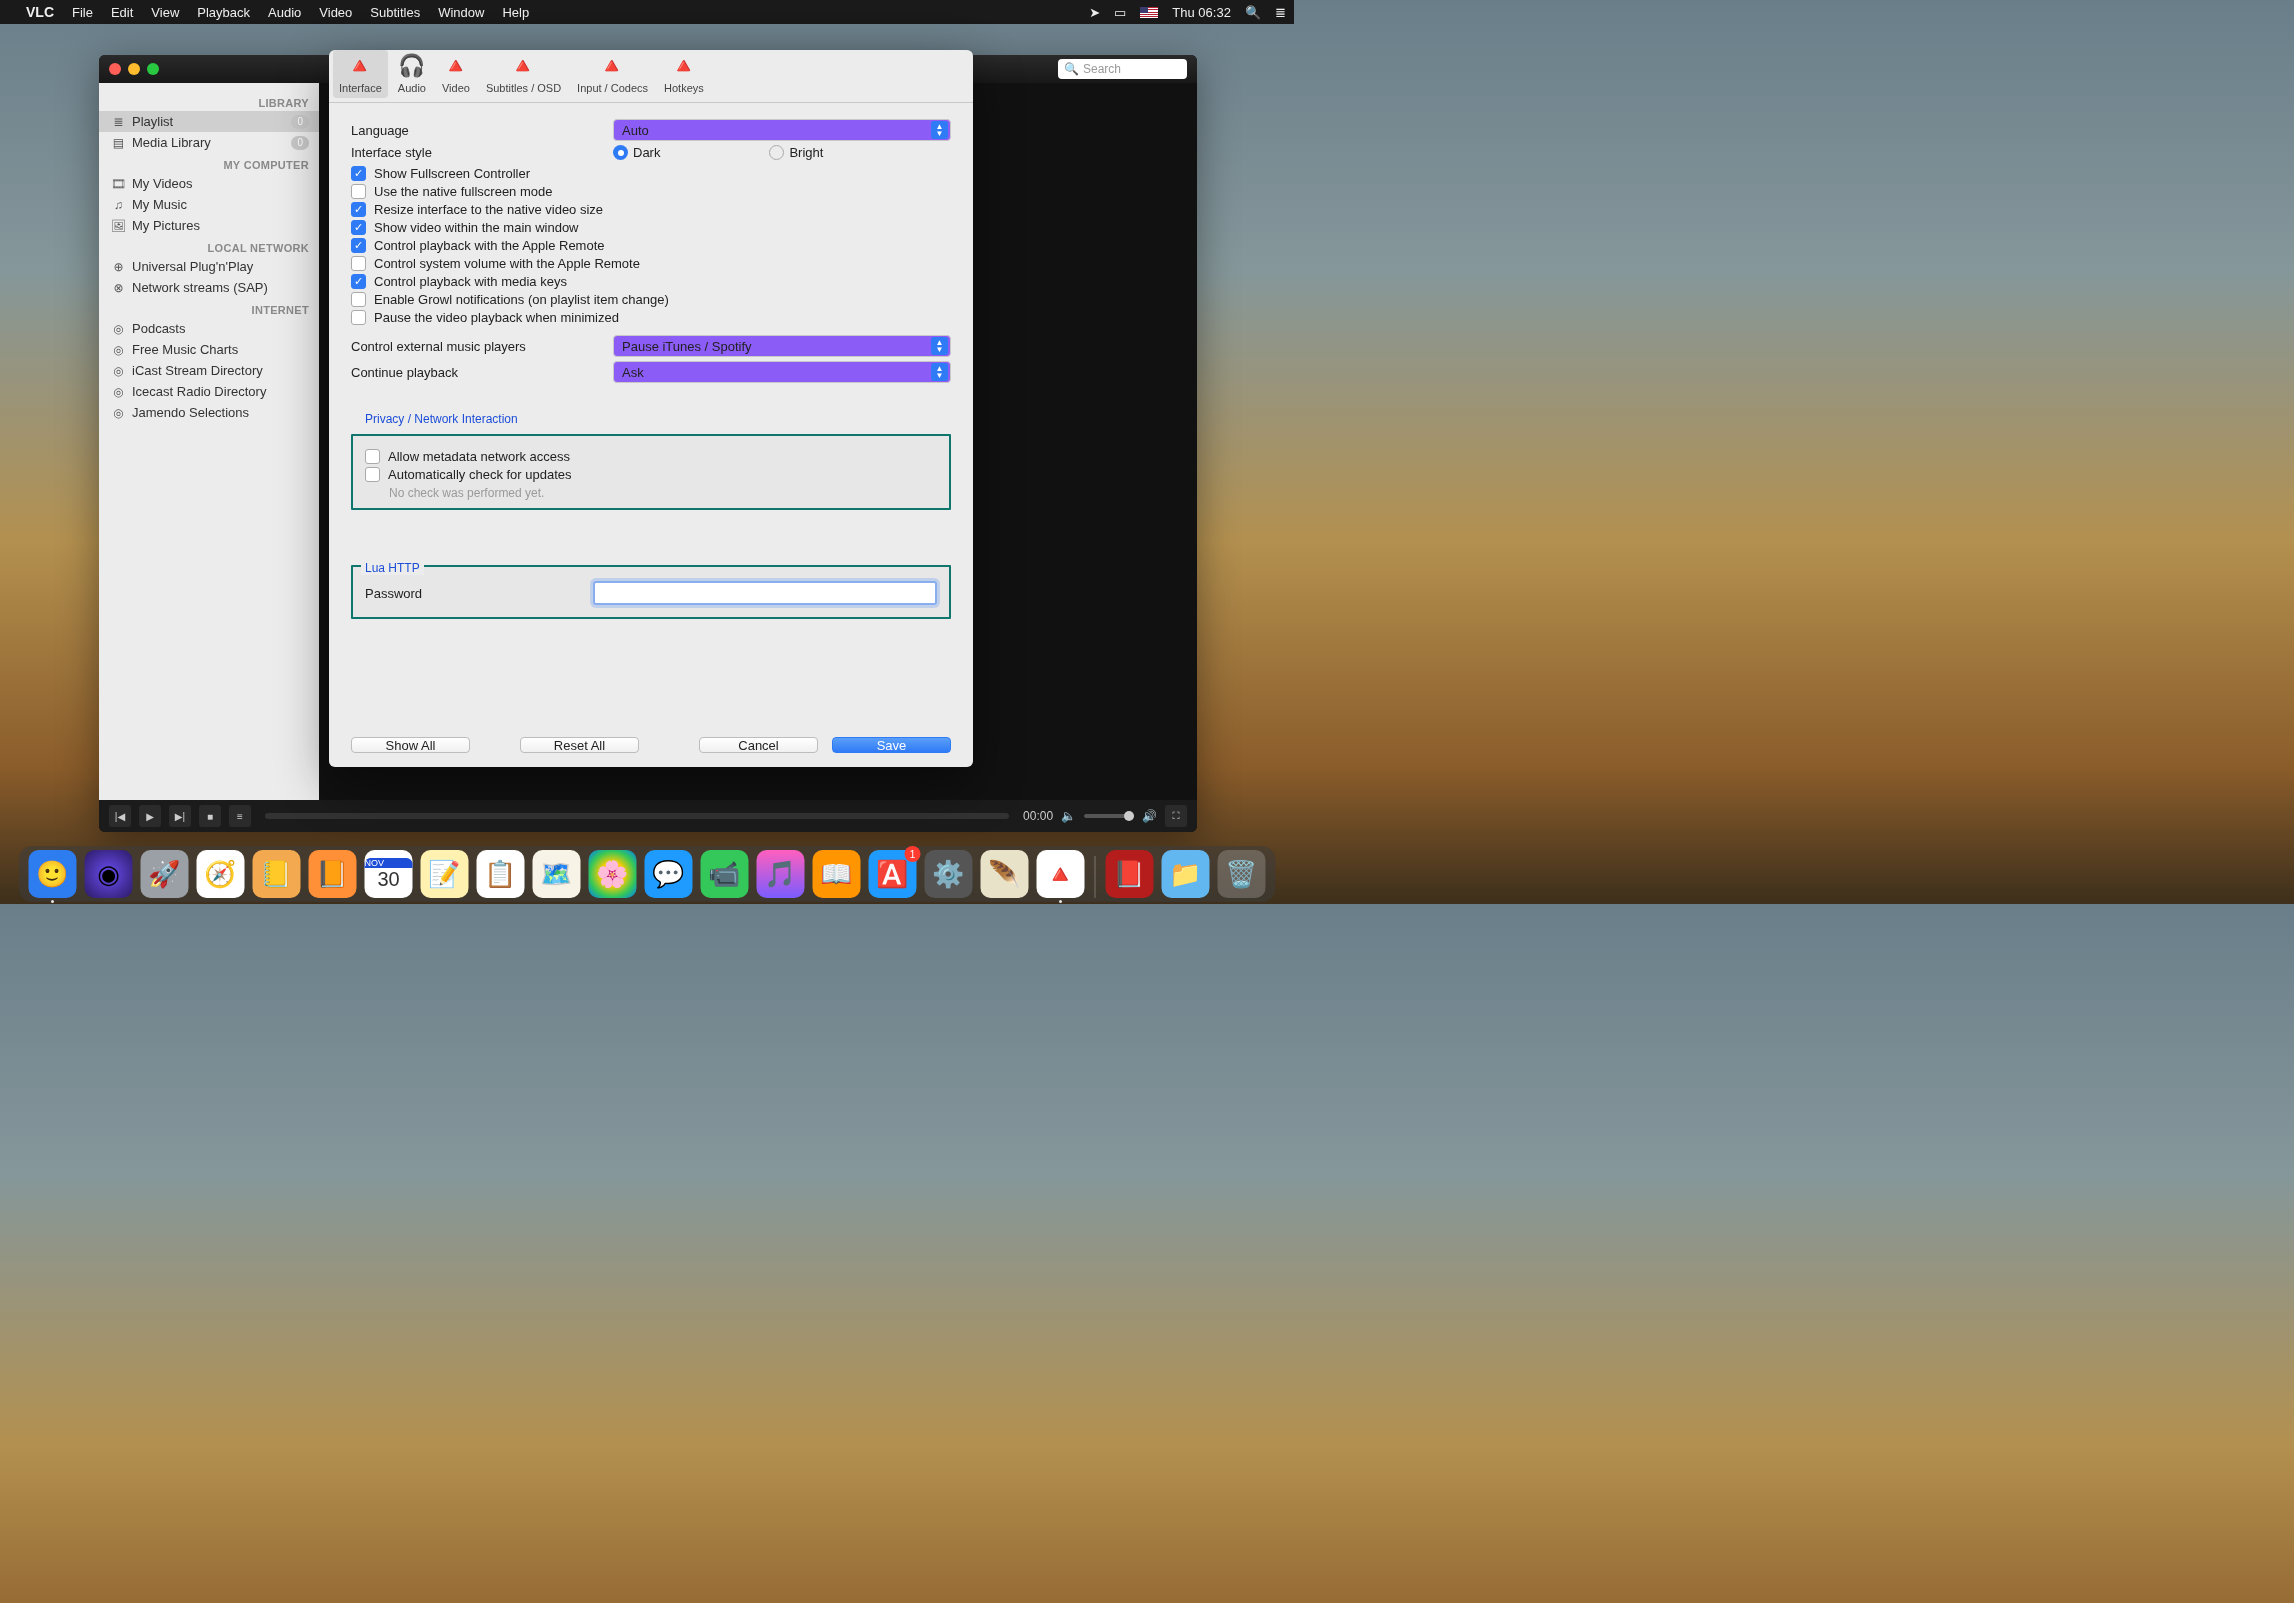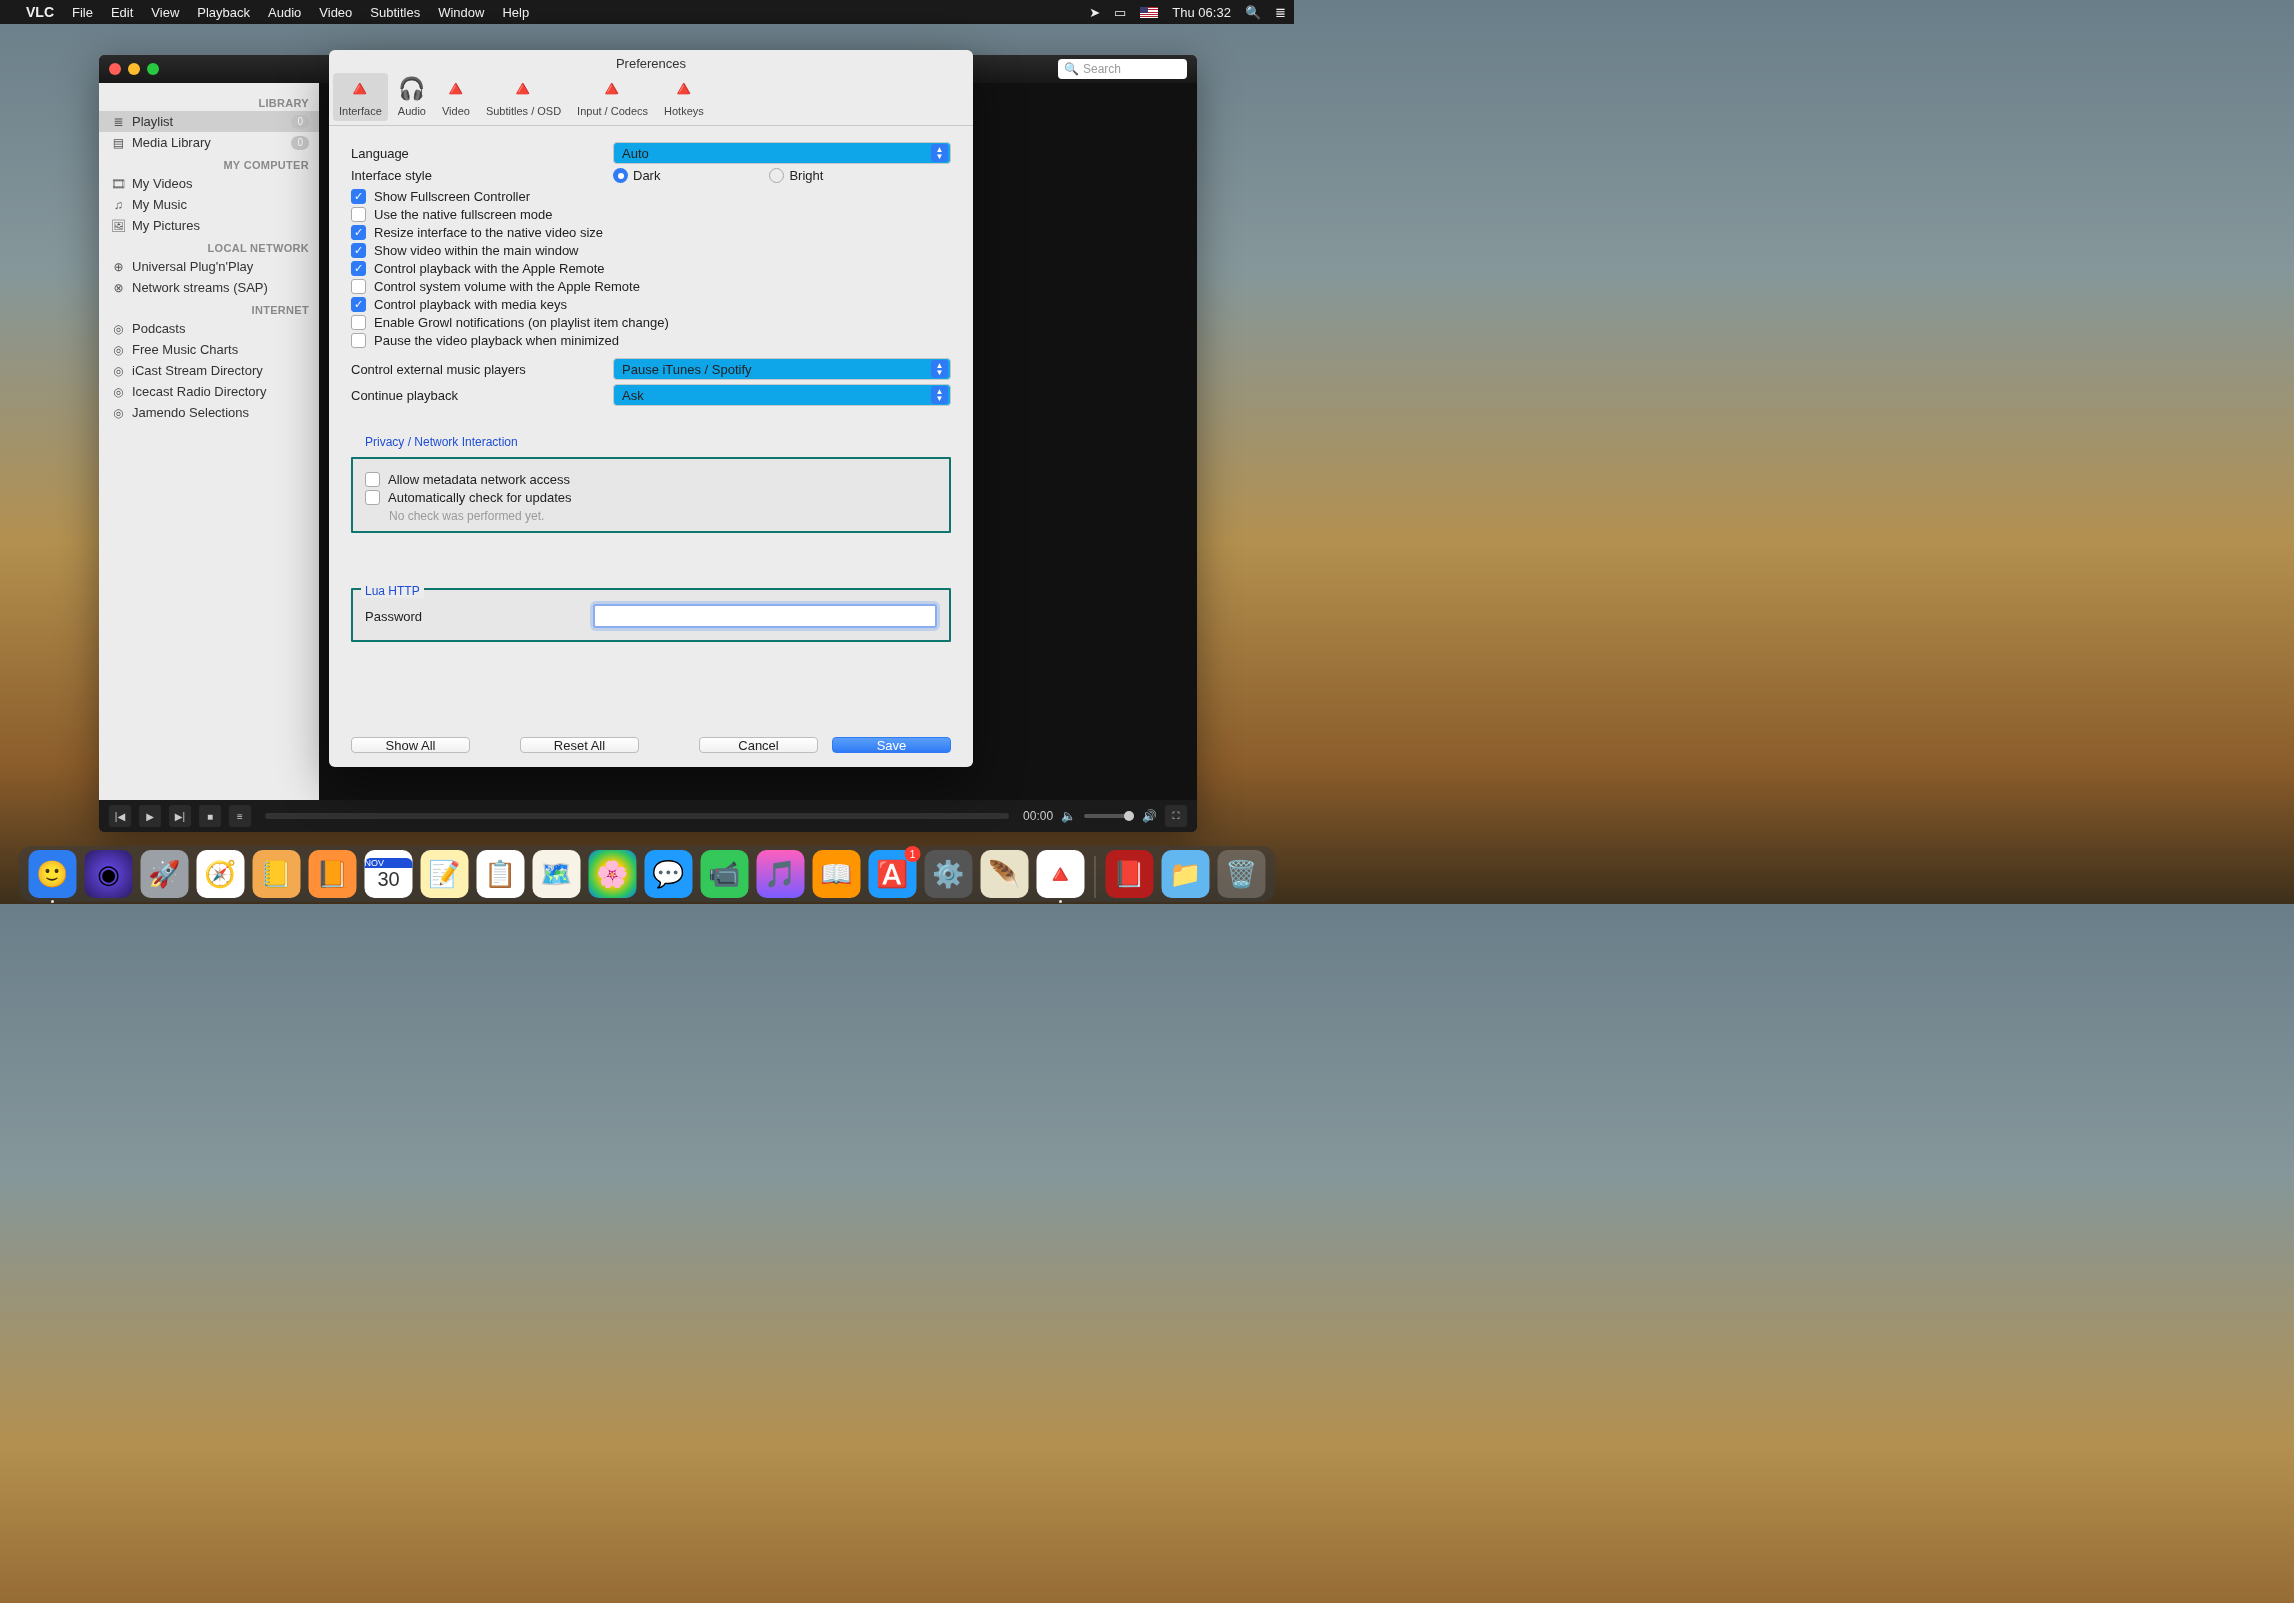--- a/index.html
+++ b/index.html
@@ -99,21 +99,21 @@
   .prefs-toolbar { display:flex; gap:4px; padding:0 4px 4px; border-bottom:1px solid #c8c8c8;}
   .tb-tab { display:flex; flex-direction:column; align-items:center; gap:2px; padding:2px 6px 4px; border-radius:4px; font-size:11px; color:#444;}
   .tb-tab.active { background:#d7d7d7; }
   .tb-cone { font-size:22px; filter:none; display:flex; align-items:center; justify-content:center; height:28px;}
   .prefs-body { flex:1; padding:12px 22px 8px; overflow:auto; }
   .row { display:flex; align-items:center; margin:4px 0;}
   .row .lbl { width:262px; }
   .row .val { flex:1; }
   .mac-select {
     display:flex; align-items:center; justify-content:space-between;
-    background:#0ea5e9; border:1px solid #c8c8c8; border-radius:4px;
+    background:#8b5cf6; border:1px solid #c8c8c8; border-radius:4px;
     height:22px; padding:0 2px 0 8px; font-size:13px;
   }
   .mac-select .chev {
     width:17px; height:18px; background:#2f7bf6; border-radius:3px;
     display:flex; flex-direction:column; align-items:center; justify-content:center; color:#fff; line-height:7px;
   }
   .mac-select .chev span { font-size:8px; height:7px; }
   .radio-row { display:flex; gap:109px; }
   .radio { display:flex; align-items:center; gap:5px; }
   .radio .dot { width:15px; height:15px; border-radius:50%; border:1px solid #aaa; display:inline-flex; align-items:center; justify-content:center;}
@@ -249,21 +249,20 @@
     <div class="timeline"></div>
     <span>00:00</span>
     <span>🔈</span>
     <div class="vol-slider"></div>
     <span>🔊</span>
     <span class="ctrl-btn">⛶</span>
   </div>
 </div>
 
 <div class="prefs">
-  <div class="prefs-title">Preferences</div>
   <div class="prefs-toolbar" id="prefs-toolbar">
       <div class="tb-tab active">
         <div class="tb-cone">🔺</div>
         <span>Interface</span>
       </div>
       <div class="tb-tab">
         <div class="tb-cone">🎧</div>
         <span>Audio</span>
       </div>
       <div class="tb-tab">

